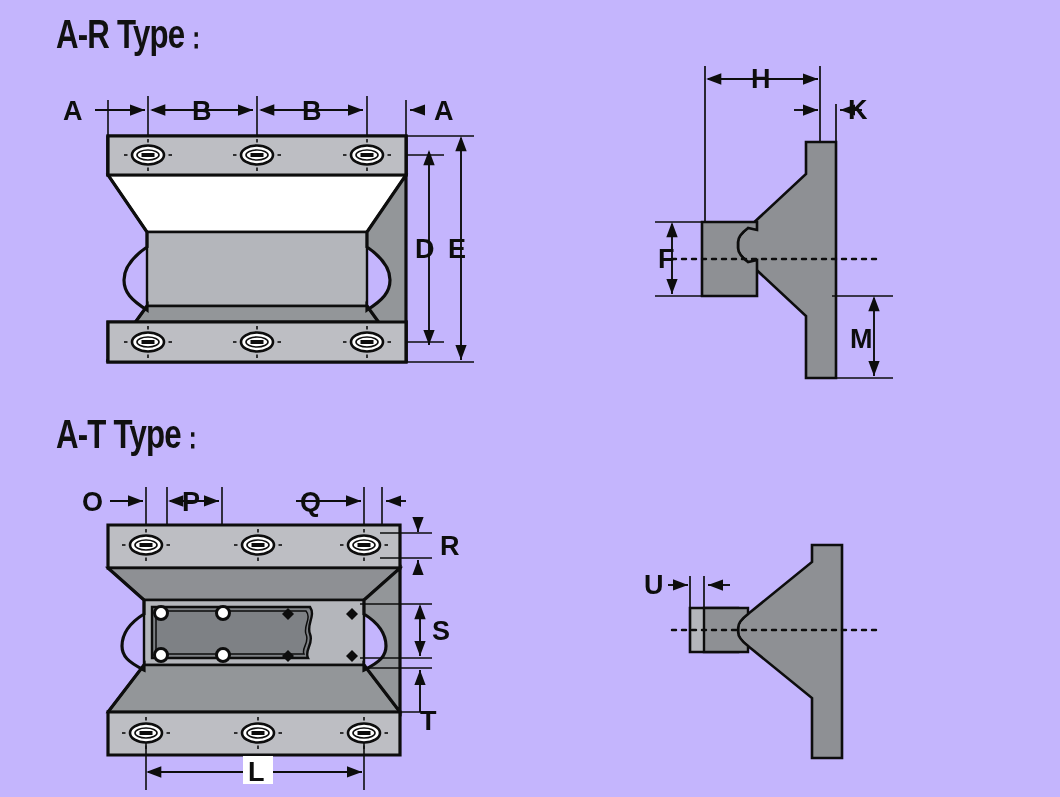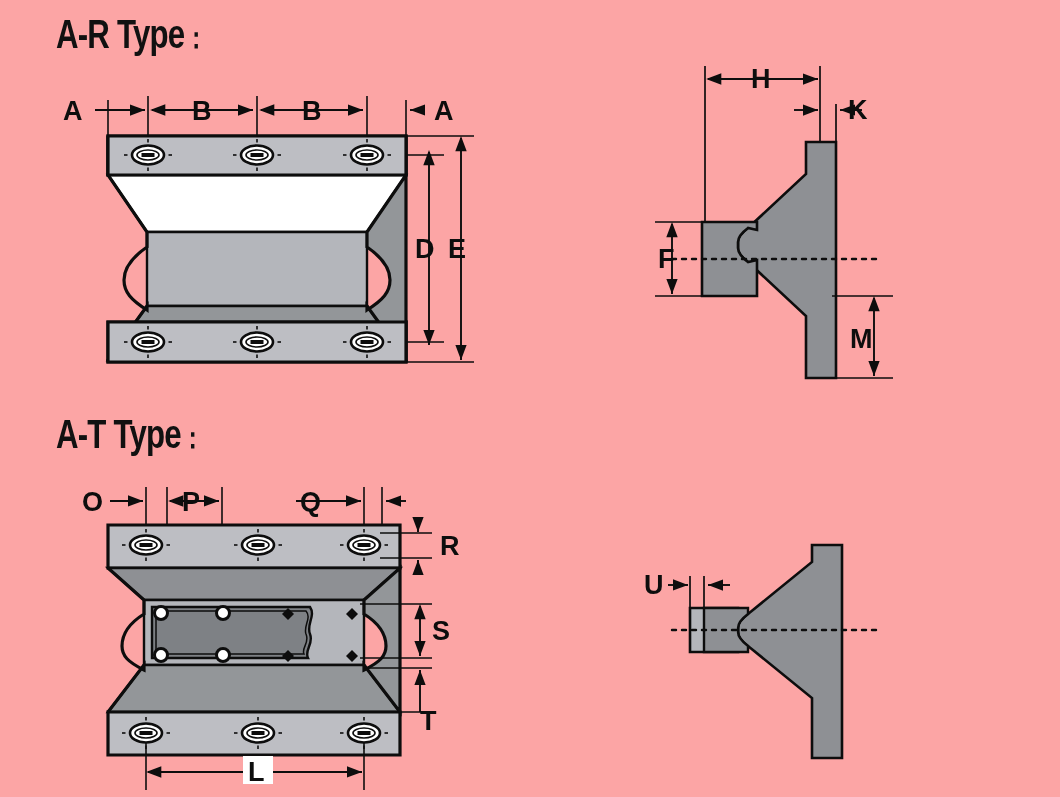--- a/index.html
+++ b/index.html
@@ -2,21 +2,21 @@
 <html><head>
 <meta charset="utf-8">
 <title>Arch Rubber Fender Dimension Drawing</title>
 <style>
   html,body{margin:0;padding:0;background:#ffffff;}
   body{
     width:1060px;height:797px;
     font-family:"Liberation Sans", sans-serif;
     position:relative;overflow:hidden;
   }
-  .sheet{position:relative;width:1060px;height:797px;background:#fca5a5;}
+  .sheet{position:relative;width:1060px;height:797px;background:#c4b5fd;}
 
   .title{
     position:absolute;
     font-family:"Liberation Sans", sans-serif;
     font-weight:bold;
     font-size:40px;
     color:#111111;
     letter-spacing:-1px;
     transform:scaleX(0.78);
     transform-origin:left center;

